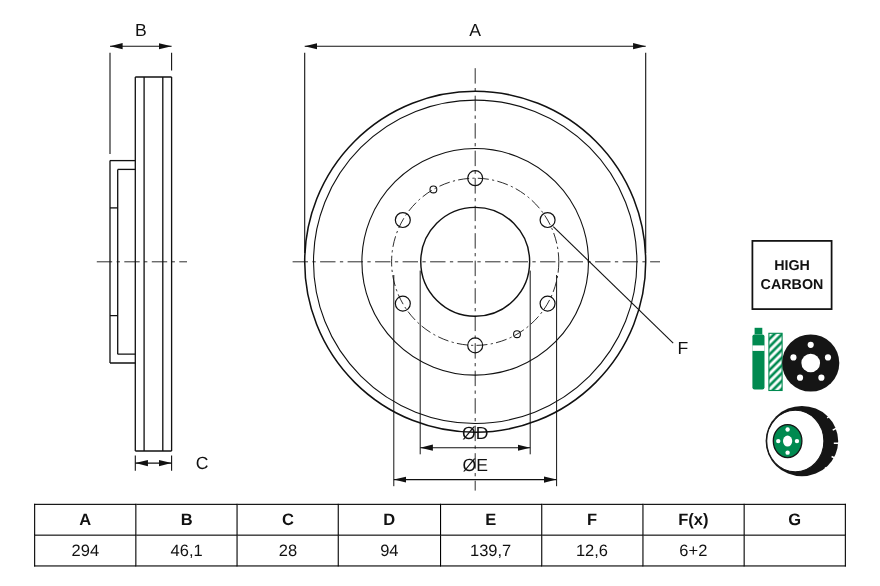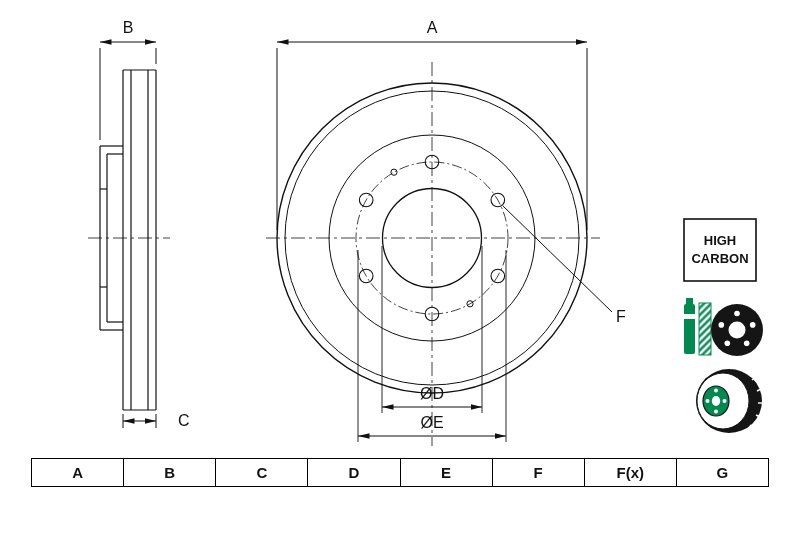--- a/index.html
+++ b/index.html
@@ -181,16 +181,26 @@
         <tr>
       <th>A</th>
       <th>B</th>
       <th>C</th>
       <th>D</th>
       <th>E</th>
       <th>F</th>
       <th>F(x)</th>
       <th>G</th>
     </tr>
+    <tr>
+      <td>294</td>
+      <td>46,1</td>
+      <td>28</td>
+      <td>94</td>
+      <td>139,7</td>
+      <td>12,6</td>
+      <td>6+2</td>
+      <td></td>
+    </tr>
   </tbody>
     </table>
 
 </div>
 
 </body></html>

